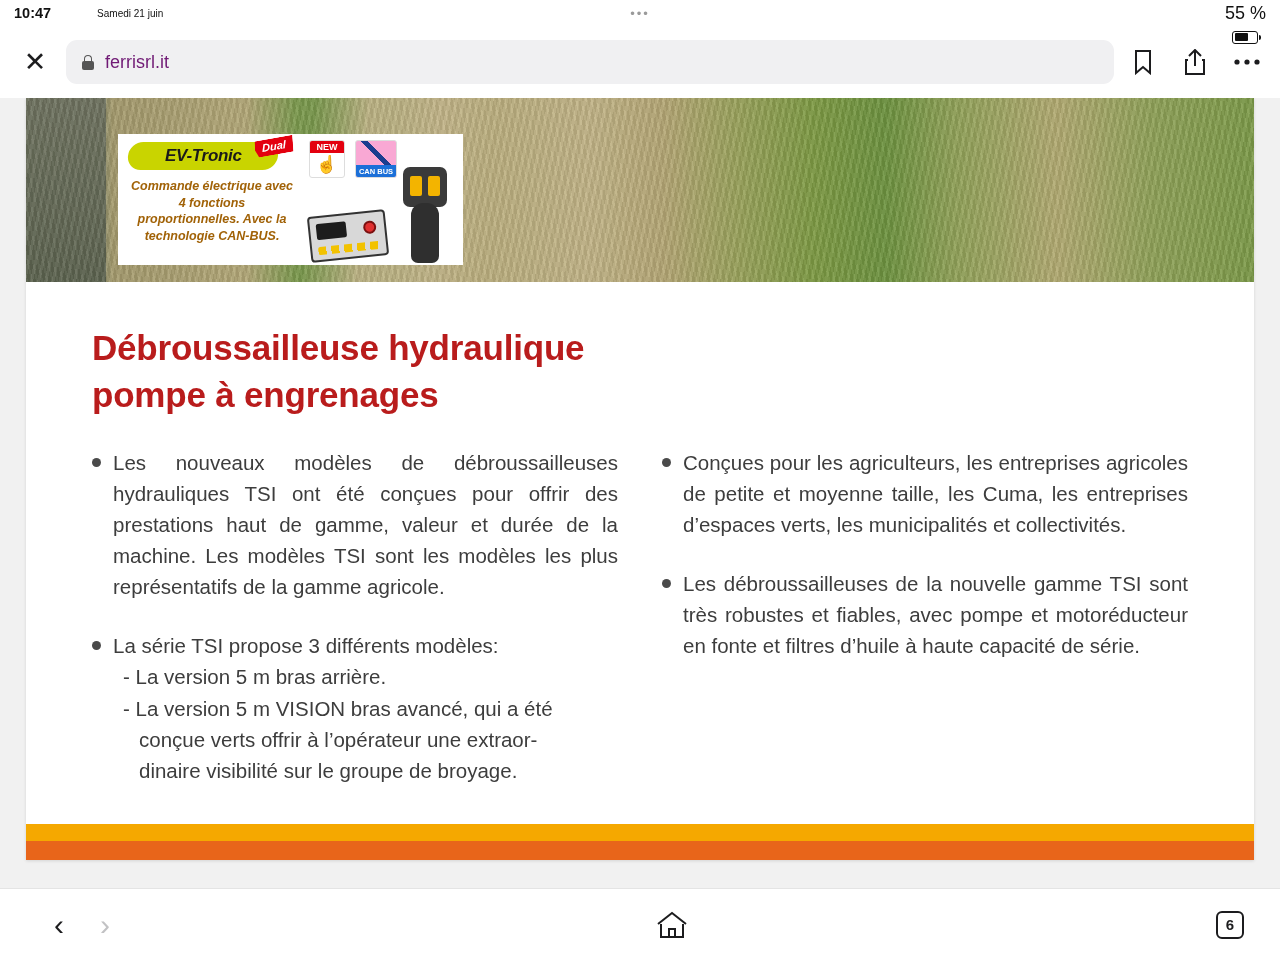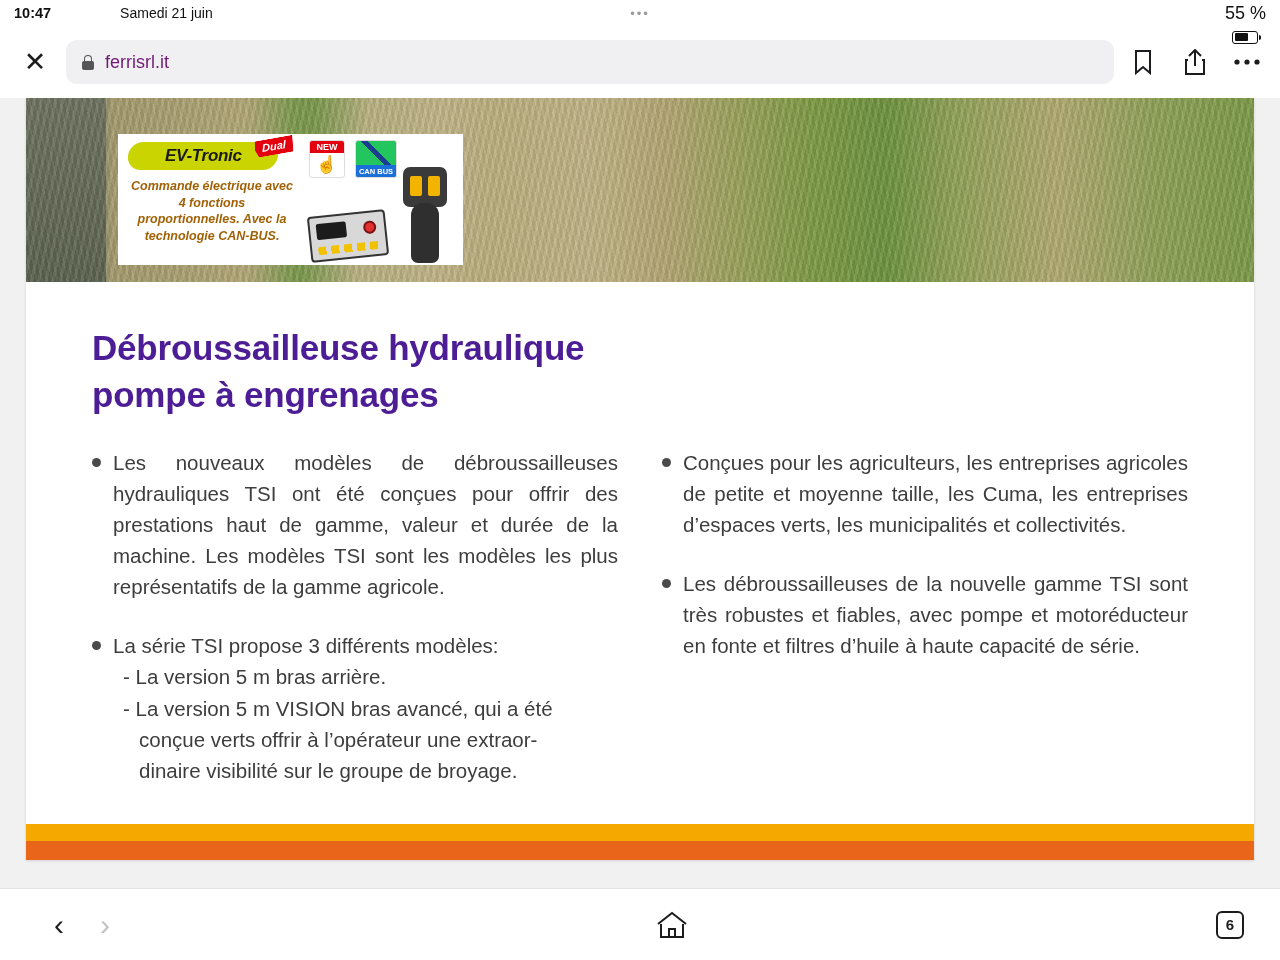--- a/index.html
+++ b/index.html
@@ -16,21 +16,21 @@
     display: flex;
     align-items: center;
     padding: 0 14px;
     font-size: 14px;
     color: #111;
     background: #ffffff;
     position: relative;
     gap: 36px;
   }
   .statusbar .time { font-weight: 600; margin-right: 10px; font-size: 14.5px; }
-  .statusbar .date { font-size: 14px; margin-left: 23px; }
+  .statusbar .date { font-size: 10px; }
   .statusbar .dots {
     position: absolute; left: 50%; transform: translateX(-50%);
     letter-spacing: 2px; color: #9a9a9a; font-size: 13px; line-height: 1;
   }
   .statusbar .right {
     margin-left: auto; display: flex; align-items: center; gap: 7px; font-size: 18px; flex-direction: column;
   }
   .wifi-icon { display: inline-block; width: 17px; height: 13px; position: relative; }
   .wifi-icon span {
     position: absolute; left: 50%; transform: translateX(-50%);
@@ -151,21 +151,21 @@
   }
   .badge-right { flex: 1; position: relative; }
   .new-icon {
     position: absolute; left: 6px; top: 6px; width: 36px; height: 38px;
     background: #fff; border: 1px solid #ddd; border-radius: 3px; overflow: hidden;
   }
   .new-icon .cap { background: #e3000f; color: #fff; font-size: 9px; font-weight: 700; text-align: center; padding: 1px 0; }
   .new-icon .hand { font-size: 17px; text-align: center; line-height: 24px; }
   .canbus-icon {
     position: absolute; left: 52px; top: 6px; width: 42px; height: 38px;
-    background: #22c55e; border: 1px solid #ddd; border-radius: 3px; overflow: hidden;
+    background: #f9a8d4; border: 1px solid #ddd; border-radius: 3px; overflow: hidden;
     display: flex; flex-direction: column; justify-content: flex-end;
   }
   .canbus-icon .diag { flex: 1; background:
       linear-gradient(45deg, transparent 45%, #1b3d8f 45%, #1b3d8f 55%, transparent 55%); }
   .canbus-icon .lbl { background: #1b6fd8; color: #fff; font-size: 7.5px; font-weight: 700; text-align: center; padding: 1.5px 0; }
   .ctrlbox {
     position: absolute; left: 6px; bottom: 6px; width: 78px; height: 46px;
     background: #d8d8d8; border: 2px solid #333; border-radius: 4px;
     transform: rotate(-6deg);
   }
@@ -176,21 +176,21 @@
   .joystick {
     position: absolute; right: 16px; bottom: 2px; width: 44px; height: 96px;
   }
   .joystick .head { position: absolute; top: 0; left: 0; width: 44px; height: 40px; background: #3a3a3a; border-radius: 7px; }
   .joystick .head::before { content:""; position:absolute; left:7px; top:9px; width:12px; height:20px; background:#f3b400; border-radius:2px;}
   .joystick .head::after  { content:""; position:absolute; right:7px; top:9px; width:12px; height:20px; background:#f3b400; border-radius:2px;}
   .joystick .grip { position: absolute; top: 36px; left: 8px; width: 28px; height: 60px; background: #2f2f2f; border-radius: 12px 12px 7px 7px; }
 
   .article { padding: 42px 66px 0 66px; }
   .article h1 {
-    font-size: 35px; line-height: 1.35; color: #4c1d95; font-weight: 700;
+    font-size: 35px; line-height: 1.35; color: #b91c1c; font-weight: 700;
     letter-spacing: -0.2px;
   }
   .cols {
     display: flex; gap: 44px; margin-top: 28px;
   }
   .col { flex: 1; }
   .bullet-item { display: flex; gap: 12px; margin-bottom: 28px; }
   .dot {
     flex: none; width: 9px; height: 9px; border-radius: 50%; background: #4a4a4a; margin-top: 11px;
   }

